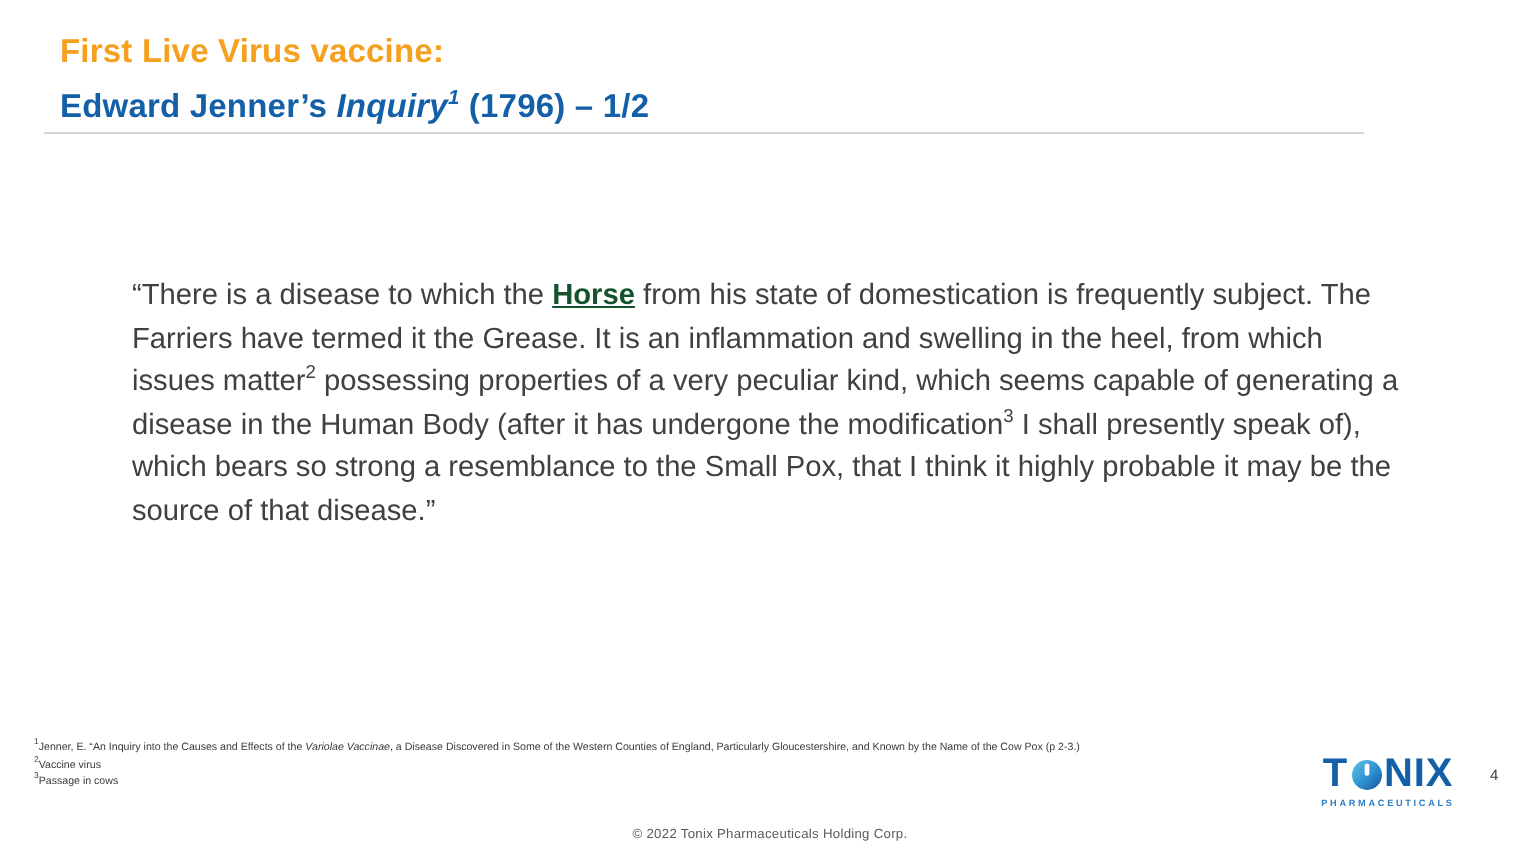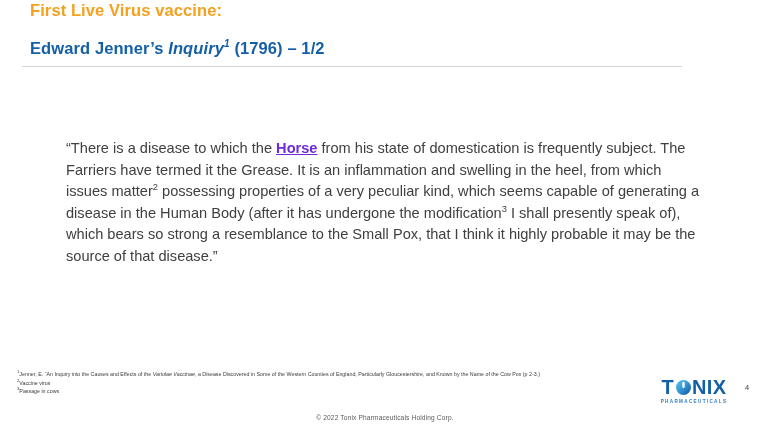--- a/index.html
+++ b/index.html
@@ -13,39 +13,39 @@
     position: relative;
     overflow: hidden;
     font-family: "Liberation Sans", sans-serif;
     -webkit-font-smoothing: antialiased;
   }
 
   
   .title-block {
     position: absolute;
     left: 30px;
-    top: 0;
+    top: 16px;
     width: 700px;
   }
   .title-line1 {
     color: #F5A01E;
     font-size: 16.5px;
     font-weight: bold;
     line-height: 21px;
     letter-spacing: 0.1px;
     white-space: nowrap;
   }
   .title-line2 {
     color: #1460A8;
     font-size: 16.5px;
     font-weight: bold;
     line-height: 21px;
     letter-spacing: 0.1px;
     white-space: nowrap;
-    margin-top: 12px;
+    margin-top: 2px;
   }
   .title-line2 .ital {
     font-style: italic;
   }
   .title-line2 sup {
     font-size: 0.62em;
     vertical-align: super;
     font-style: italic;
   }
   .title-rule {
@@ -64,21 +64,21 @@
     top: 138px;
     width: 636px;
     color: #404040;
     font-size: 14.6px;
     line-height: 21.5px;
     text-align: left;
   }
   .quote .hl {
     font-weight: bold;
     text-decoration: underline;
-    color: #6d28d9;
+    color: #14532d;
   }
   .quote .ital {
   }
   .quote sup {
     font-size: 0.64em;
     vertical-align: super;
     line-height: 0;
   }
 
   

